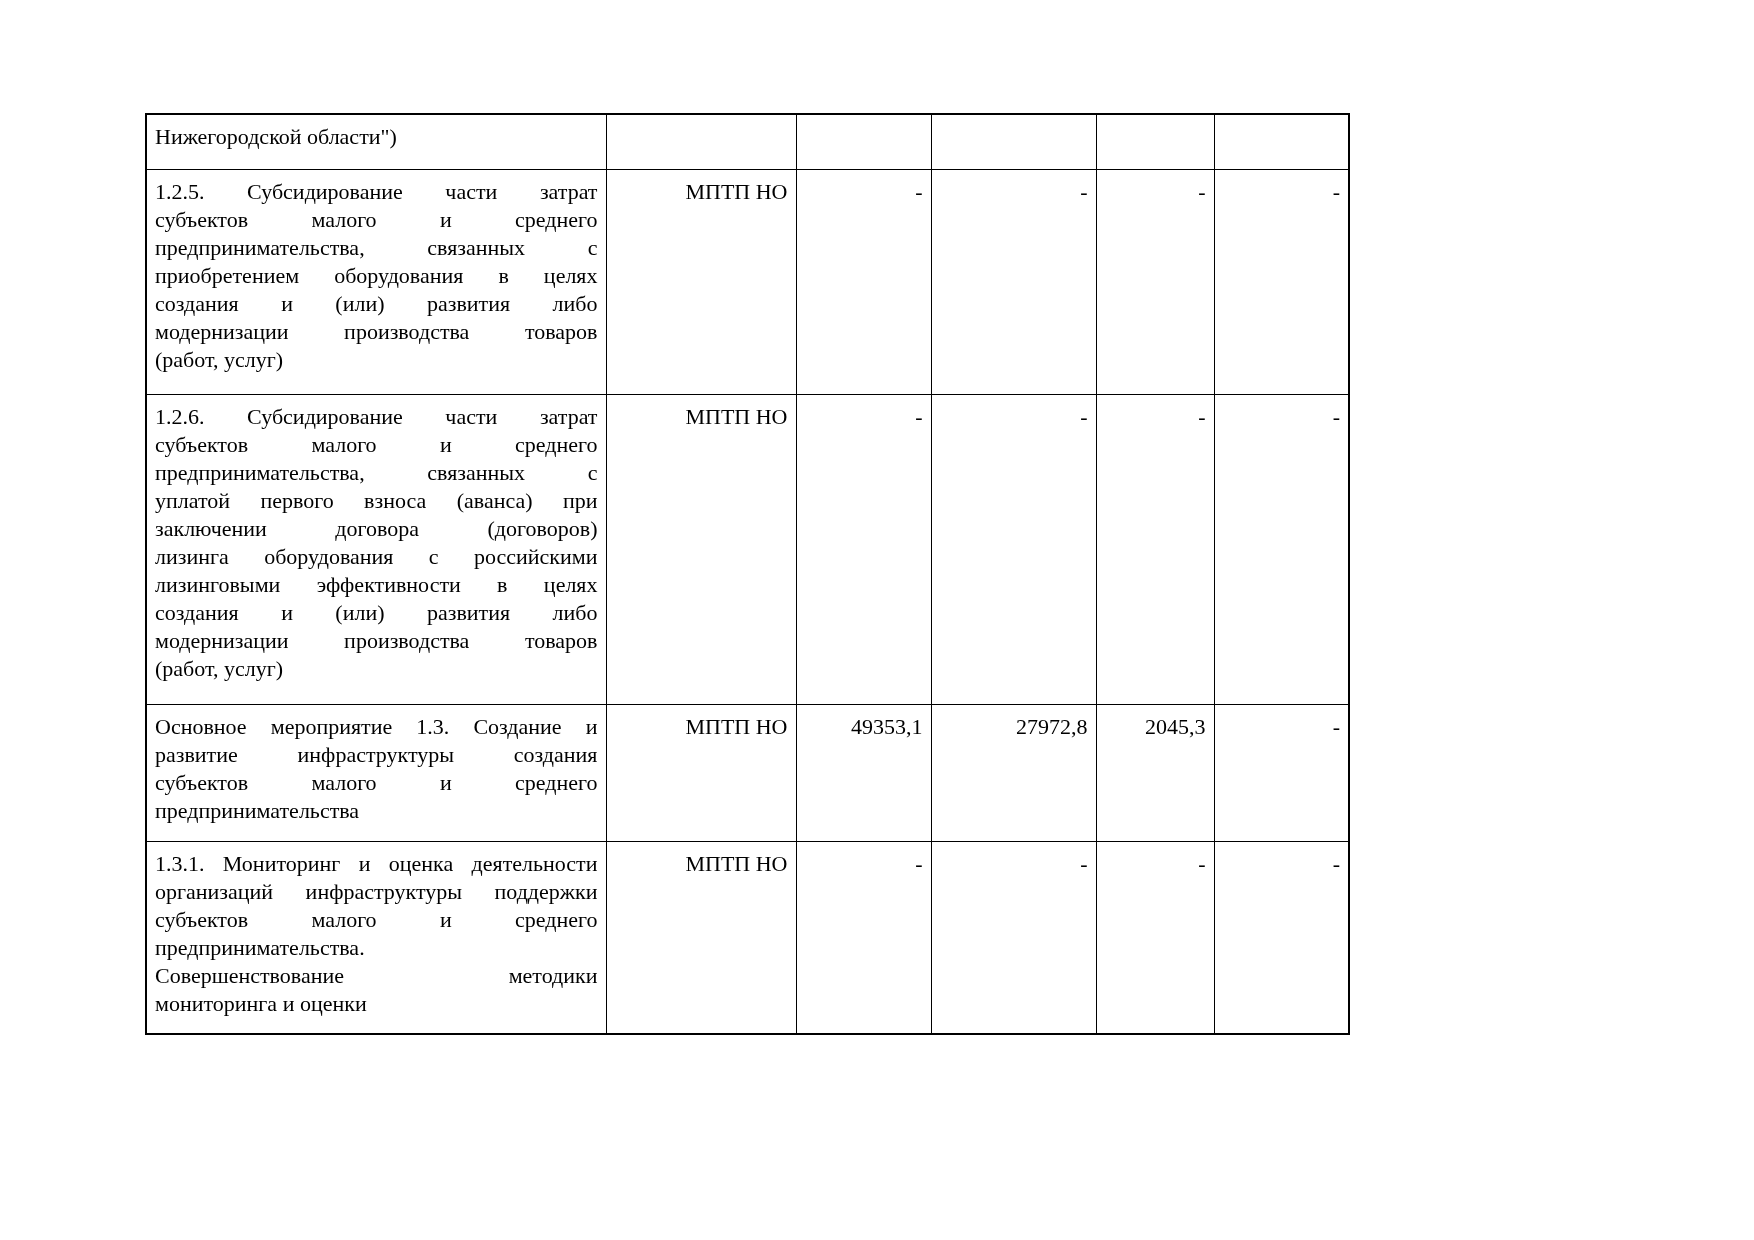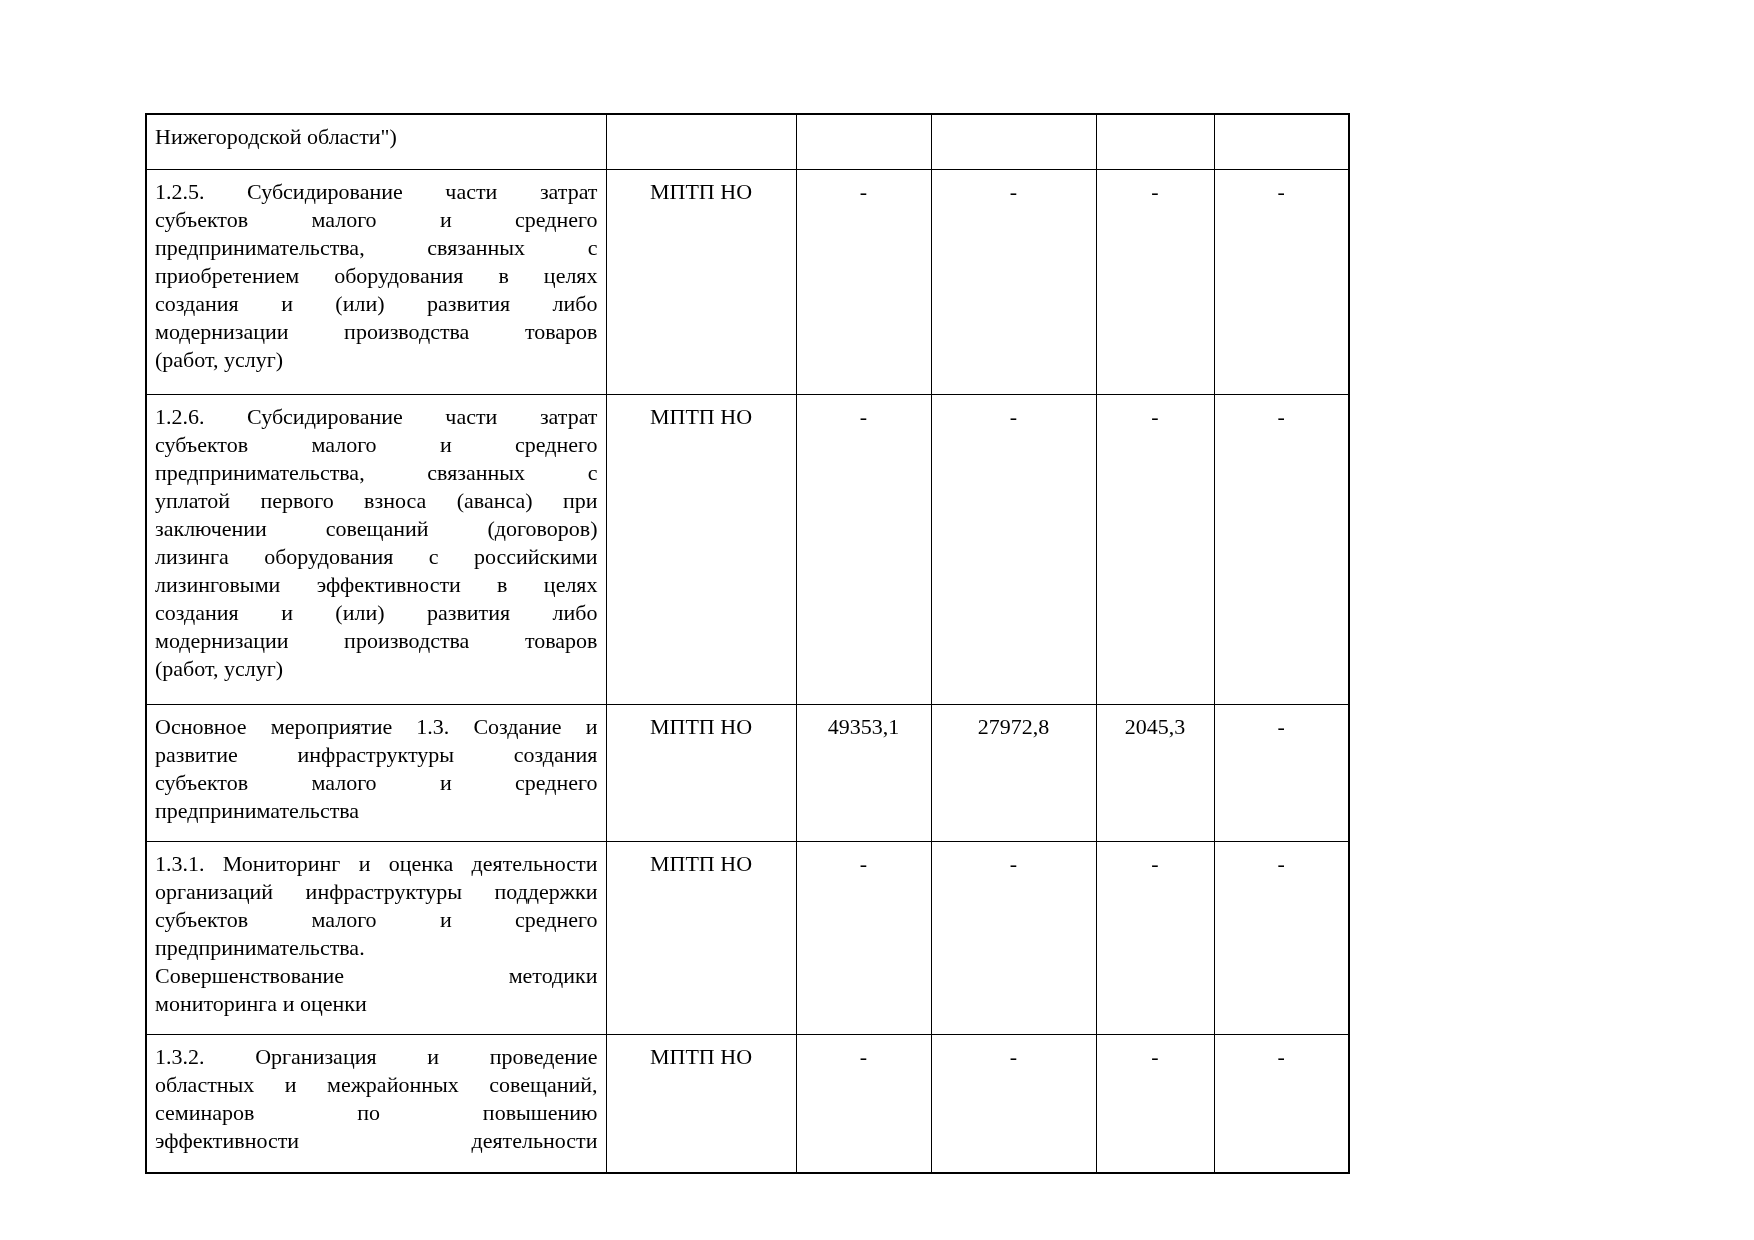--- a/index.html
+++ b/index.html
@@ -22,21 +22,21 @@
     font-size: 22px;
     line-height: 28px;
   }
   table.doc td {
     border: 1px solid #000;
     vertical-align: top;
     padding: 8px 8px 4px 8px;
     overflow: hidden;
   }
   td.c-act { text-align: left; }
-  td.c-exec, td.c-val { text-align: center; }
+  td.c-exec, td.c-val { text-align: right; }
   .ln {
     height: 28px;
     line-height: 28px;
     overflow: hidden;
     white-space: normal;
   }
   .ln.j { text-align: justify; }
   .ln.j::after { content: ""; display: inline-block; width: 100%; height: 0; }
   .ln.last { text-align: left; }
   tr.r0 { height: 55px; }
@@ -88,21 +88,21 @@
       <td class="c-val">-</td>
       <td class="c-val">-</td>
     </tr>
 
     <tr class="r2">
       <td class="c-act">
         <div class="ln j">1.2.6. Субсидирование части затрат</div>
         <div class="ln j">субъектов малого и среднего</div>
         <div class="ln j">предпринимательства, связанных с</div>
         <div class="ln j">уплатой первого взноса (аванса) при</div>
-        <div class="ln j">заключении совещаний (договоров)</div>
+        <div class="ln j">заключении договора (договоров)</div>
         <div class="ln j">лизинга оборудования с российскими</div>
         <div class="ln j">лизинговыми эффективности в целях</div>
         <div class="ln j">создания и (или) развития либо</div>
         <div class="ln j">модернизации производства товаров</div>
         <div class="ln last">(работ, услуг)</div>
       </td>
       <td class="c-exec">МПТП НО</td>
       <td class="c-val">-</td>
       <td class="c-val">-</td>
       <td class="c-val">-</td>
@@ -132,28 +132,15 @@
         <div class="ln j">Совершенствование методики</div>
         <div class="ln last">мониторинга и оценки</div>
       </td>
       <td class="c-exec">МПТП НО</td>
       <td class="c-val">-</td>
       <td class="c-val">-</td>
       <td class="c-val">-</td>
       <td class="c-val">-</td>
     </tr>
 
-    <tr class="r5">
-      <td class="c-act">
-        <div class="ln j">1.3.2. Организация и проведение</div>
-        <div class="ln j">областных и межрайонных совещаний,</div>
-        <div class="ln j">семинаров по повышению</div>
-        <div class="ln j">эффективности деятельности</div>
-      </td>
-      <td class="c-exec">МПТП НО</td>
-      <td class="c-val">-</td>
-      <td class="c-val">-</td>
-      <td class="c-val">-</td>
-      <td class="c-val">-</td>
-    </tr>
   </tbody>
     </table>
 </div>
 
 </body></html>

